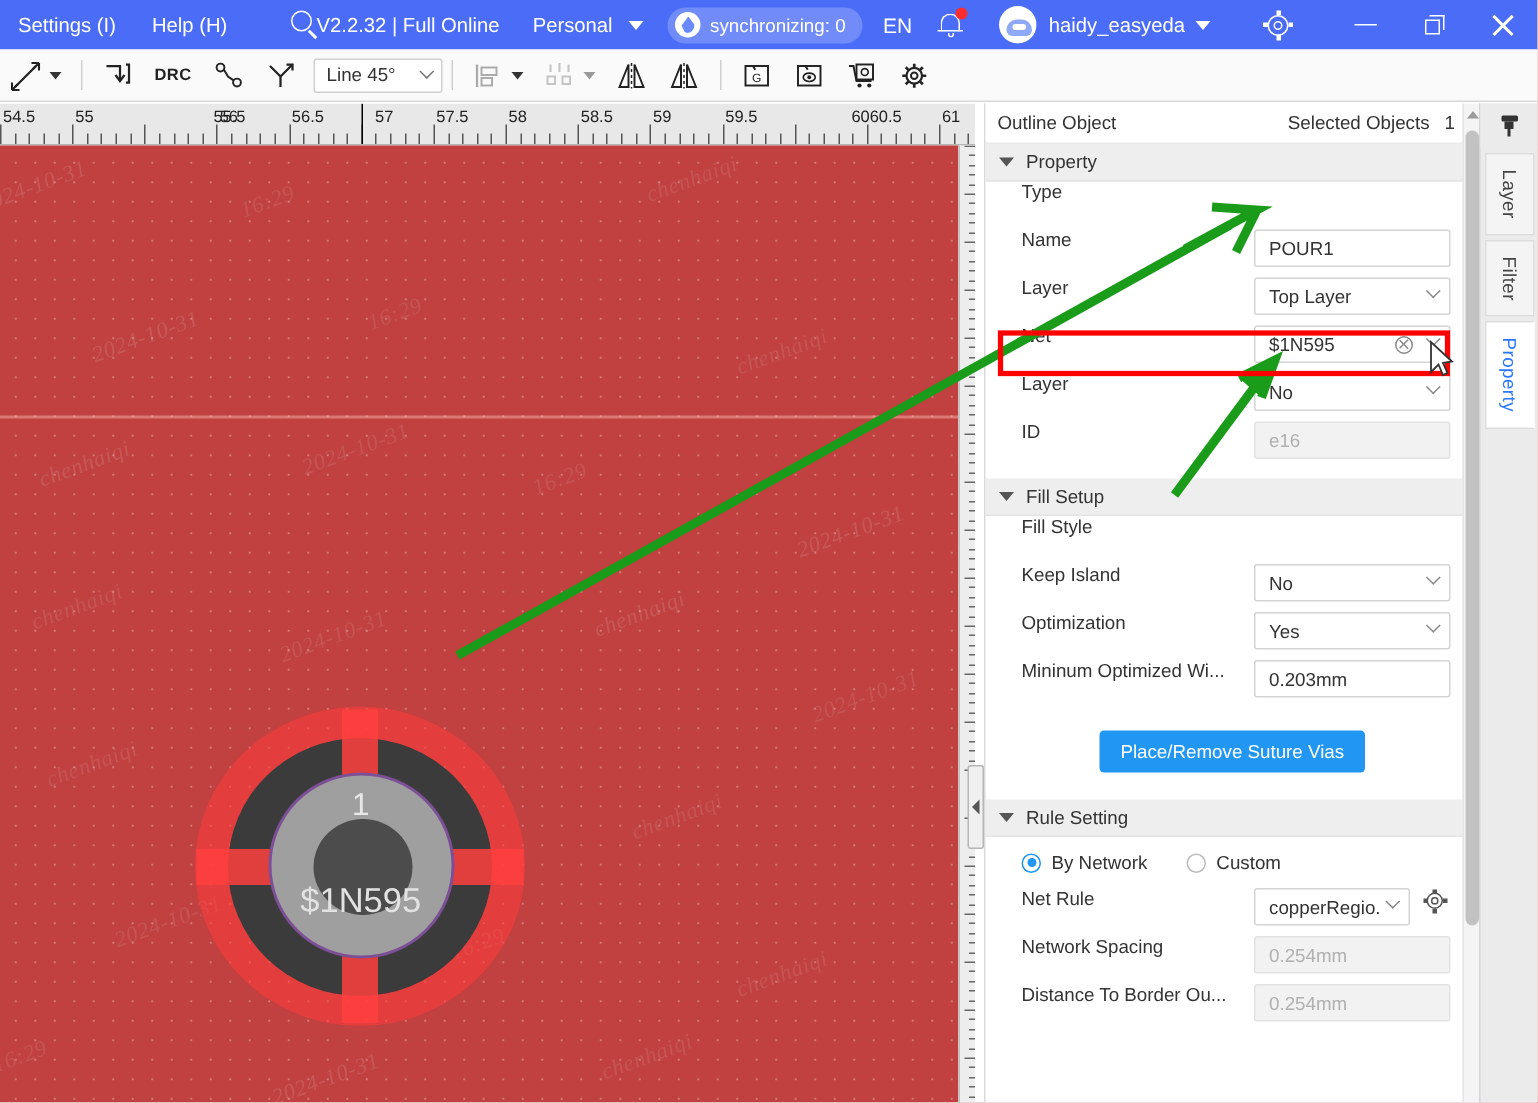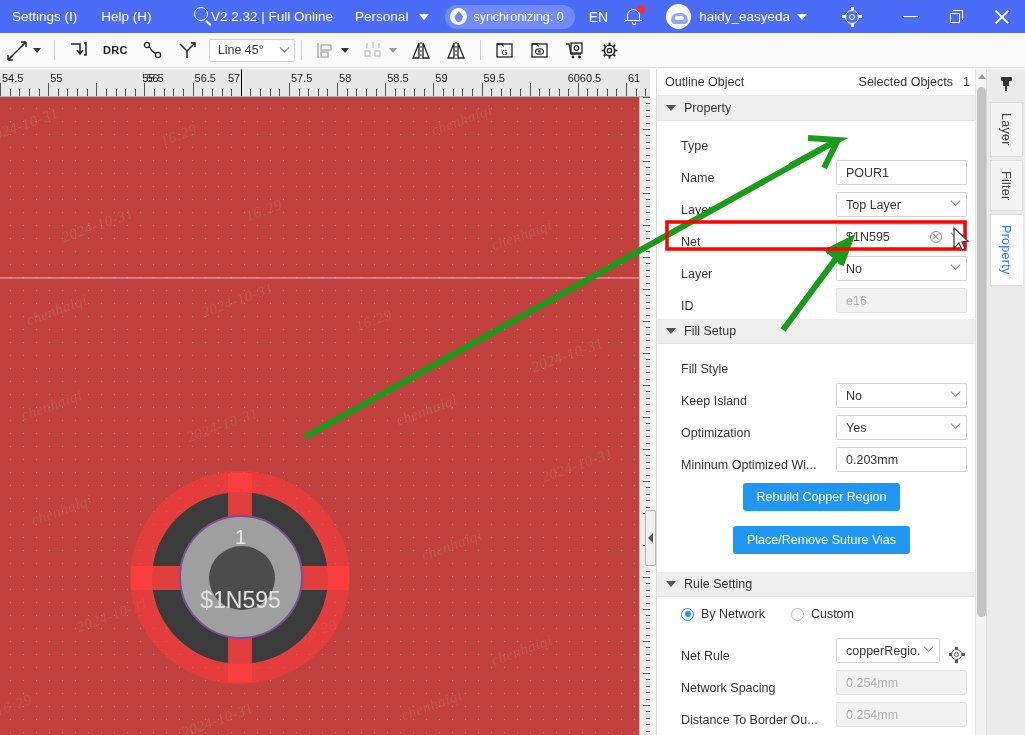--- a/index.html
+++ b/index.html
@@ -214,21 +214,21 @@
   .panel-head .sel-count { color: #333; }
   .panel-head .sel-count b { font-weight: normal; margin-left: 10px; }
   .sec-head {
     height: 25px; background: #eeeeee; display: flex; align-items: center;
     padding-left: 9px; font-size: 12.5px; color: #333; border-bottom: 1px solid #e3e3e3;
   }
   .sec-caret {
     width: 0; height: 0; border-left: 5px solid transparent; border-right: 5px solid transparent;
     border-top: 6px solid #555; margin-right: 8px;
   }
-  .row { height: 32px; display: flex; align-items: flex-end; padding-left: 24px; }
+  .row { height: 32px; display: flex; align-items: flex-start; padding-left: 24px; }
   .row .lbl { width: 155px; font-size: 12.5px; color: #333; white-space: nowrap; overflow: hidden; }
   .fld {
     width: 131px; height: 25px; border: 1px solid #d4d4d4; border-radius: 2px;
     background: #fff; display: flex; align-items: center; padding: 0 7px 0 9px;
     font-size: 12.5px; color: #333;
   }
   .fld.disabled { background: #f2f2f2; color: #b0b0b0; border-color: #e2e2e2; }
   .fld .val { flex: 1; white-space: nowrap; overflow: hidden; }
   .fld .chv {
     width: 7px; height: 7px; border-right: 1.4px solid #888; border-bottom: 1.4px solid #888;
@@ -530,21 +530,21 @@
       <div class="hr-tick" style="left: 606.7px; height: 7px;"></div>
       <div class="hr-tick" style="left: 616.3px; height: 7px;"></div>
       <div class="hr-tick" style="left: 625.9px; height: 13px;"></div>
       <div class="hr-tick" style="left: 635.6px; height: 7px;"></div>
       <div class="hr-tick" style="left: 645.2px; height: 7px;"></div>
       <div class="hr-label" style="left: 2px;">54.5</div>
       <div class="hr-label" style="left: 50.1481px;">55</div>
       <div class="hr-label" style="left: 98.2963px; margin-left: 44px;">55.5</div>
       <div class="hr-label" style="left: 146.444px;">56</div>
       <div class="hr-label" style="left: 194.593px;">56.5</div>
-      <div class="hr-label" style="left: 228px;">57</div>
+      <div class="hr-label" style="left: 250px;">57</div>
       <div class="hr-label" style="left: 290.889px;">57.5</div>
       <div class="hr-label" style="left: 339.037px;">58</div>
       <div class="hr-label" style="left: 387.185px;">58.5</div>
       <div class="hr-label" style="left: 435.333px;">59</div>
       <div class="hr-label" style="left: 483.481px;">59.5</div>
       <div class="hr-label" style="left: 531.63px; padding-left: 36px;">60</div>
       <div class="hr-label" style="left: 579.778px;">60.5</div>
       <div class="hr-label" style="left: 627.926px;">61</div>
       <div class="hr-cursor" style="left: 240.741px;"></div>
     </div>
@@ -778,23 +778,20 @@
     </div>
   </div>
 
   <div class="row">
     <div class="lbl">Mininum Optimized Wi...</div>
     <div class="fld">
       <span class="val">0.203mm</span>
     </div>
   </div>
 
-  <div class="btn-wrap" style="margin-top:11px">
-    <button class="btn-blue">Rebuild Copper Region</button>
-  </div>
   <div class="btn-wrap" style="margin-top:15px">
     <button class="btn-blue">Place/Remove Suture Vias</button>
   </div>
 
   <div class="sec-head" style="margin-top:18px">
     <span class="sec-caret"></span>
     <span>Rule Setting</span>
   </div>
 
   <div class="radio-row">

